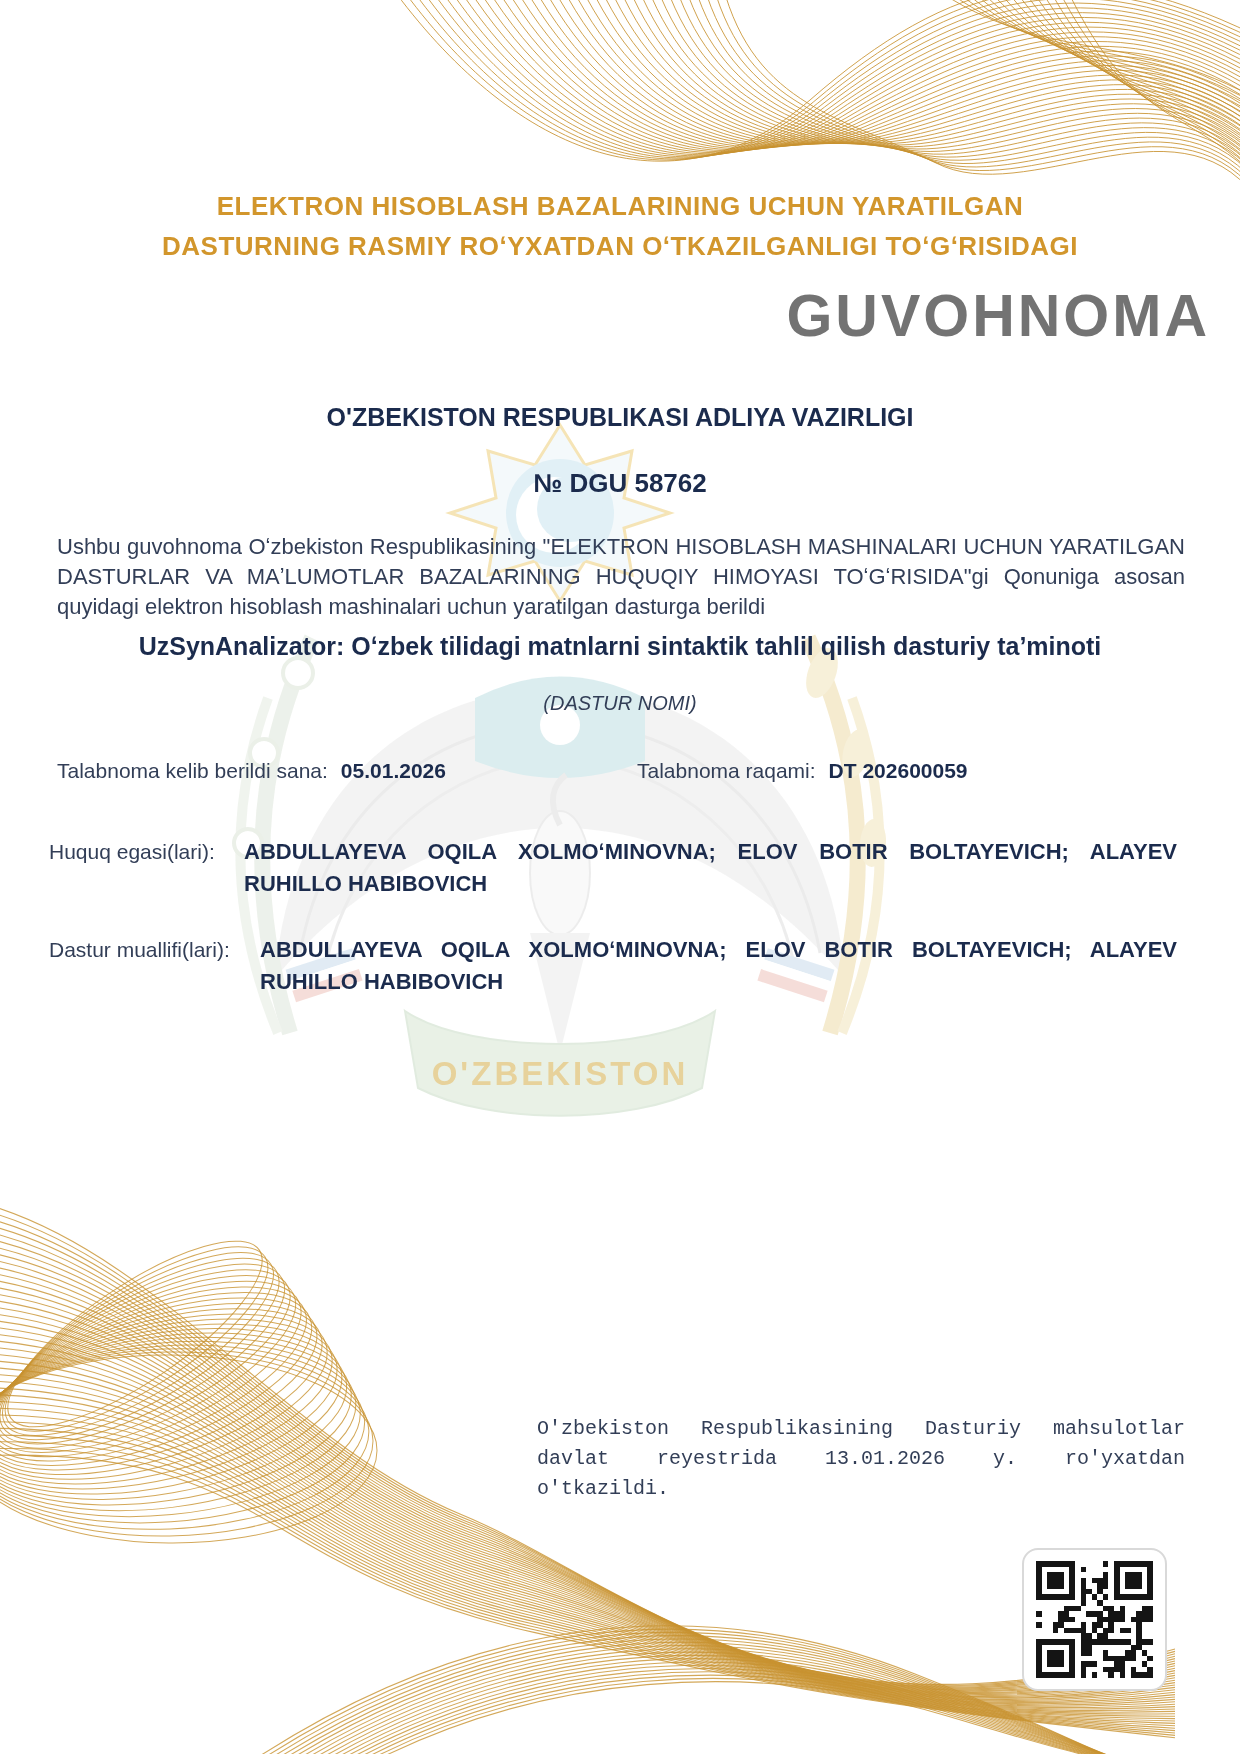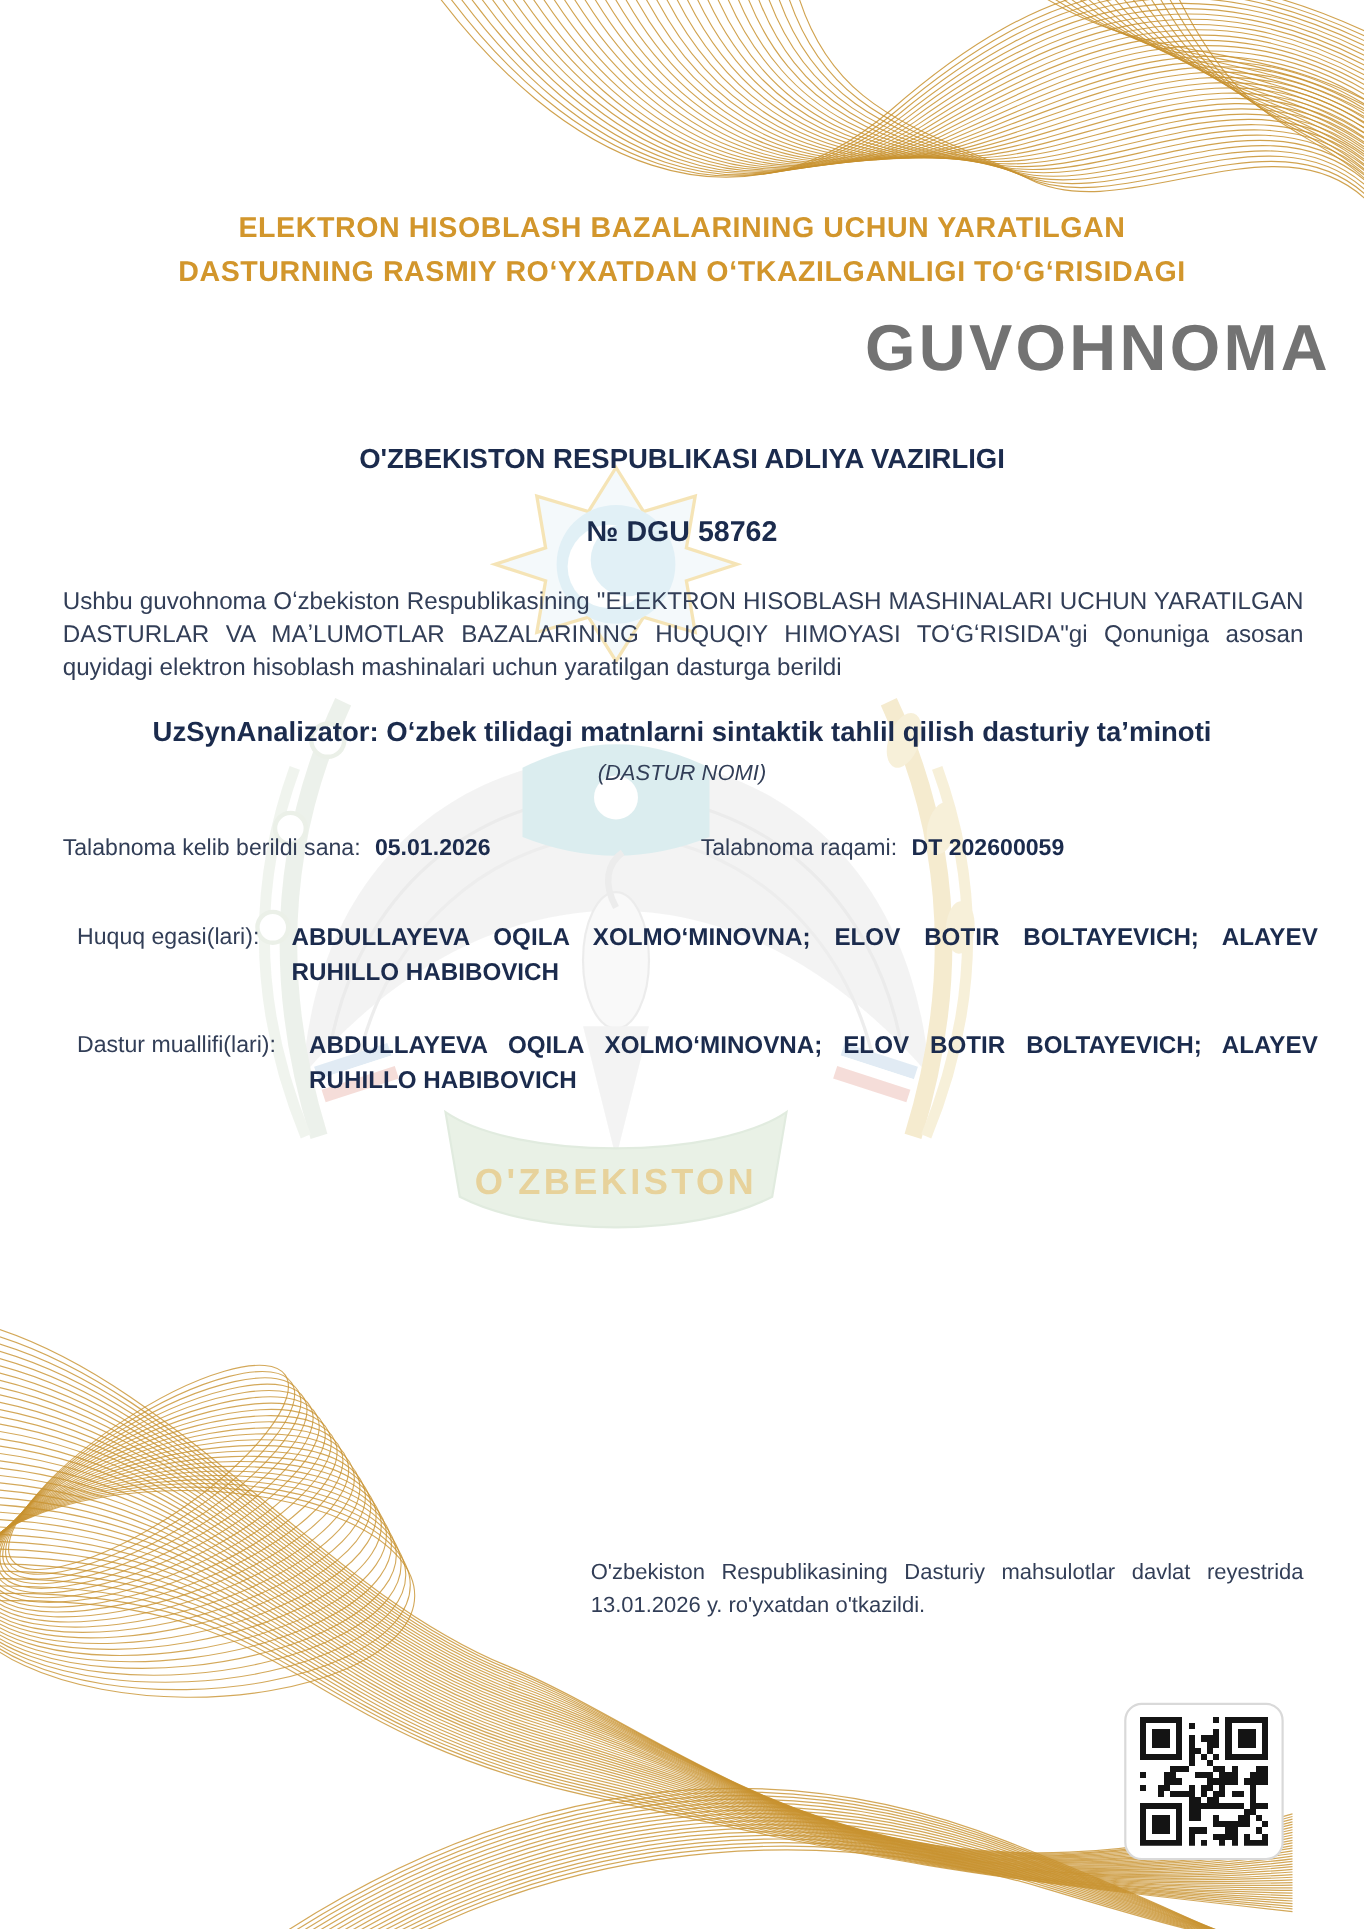--- a/index.html
+++ b/index.html
@@ -35,46 +35,46 @@
     position:absolute;top:468px;left:30px;width:1180px;
     text-align:center;font-weight:bold;font-size:26px;line-height:30px;
     color:#1B2B4D;
   }
   .body-par{
     position:absolute;top:532px;left:57px;width:1128px;margin:0;
     font-size:22px;line-height:30px;color:#323E57;
     text-align:justify;
   }
   .program-name{
-    position:absolute;top:650px;left:30px;width:1180px;
+    position:absolute;top:630px;left:30px;width:1180px;
     text-align:center;font-weight:bold;font-size:25px;line-height:32px;
     color:#1B2B4D;
   }
   .caption{
     position:absolute;top:690px;left:30px;width:1180px;
     text-align:center;font-style:italic;font-size:20px;line-height:26px;
     color:#323E57;
   }
   .app-row{position:absolute;top:757px;left:57px;width:1128px;height:30px;font-size:21px;line-height:28px;color:#323E57;}
   .app-left{position:absolute;left:0;top:0;}
   .app-right{position:absolute;left:580px;top:0;}
   .app-row .val{font-weight:bold;color:#1B2B4D;margin-left:13px;}
-  .party-row{position:absolute;left:70px;width:1128px;color:#323E57;}
+  .party-row{position:absolute;left:49px;width:1128px;color:#323E57;}
   .party-row.rights{top:836px;}
   .party-row.author{top:934px;}
   .party-row .lbl{position:absolute;left:0;top:2px;font-size:21px;line-height:28px;}
   .party-row .names{
     font-weight:bold;font-size:22px;line-height:32px;color:#1B2B4D;
     text-align:justify;
   }
   .rights .names{margin-left:195px;width:933px;}
   .author .names{margin-left:211px;width:917px;}
   .regnote{
     position:absolute;top:1414px;left:537px;width:648px;margin:0;
-    font-size:20px;line-height:30px;color:#323E57;text-align:justify;
+    font-size:20px;line-height:30px;color:#323E57;text-align:justify;font-family:Liberation Mono, monospace;
   }
   .qr-box{
     position:absolute;left:1022px;top:1548px;width:145px;height:143px;
     box-sizing:border-box;border:2px solid #d9d9d9;border-radius:16px;
     background:#ffffff;padding:11px;
   }
   .qr-box svg{width:100%;height:100%;display:block;}
 </style>
 </head>
 <body>

